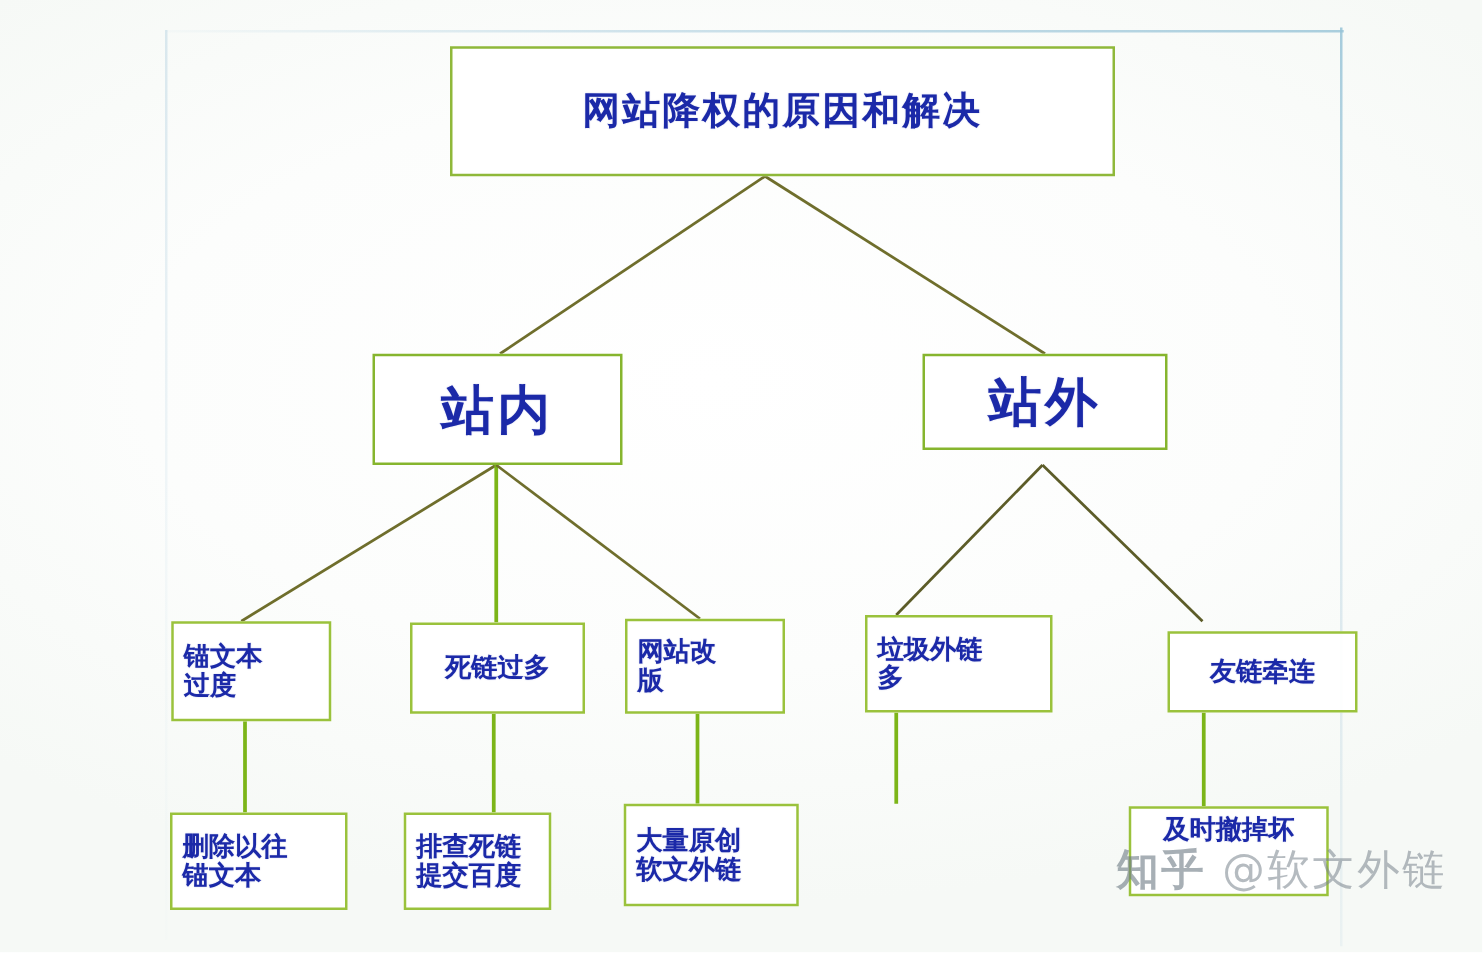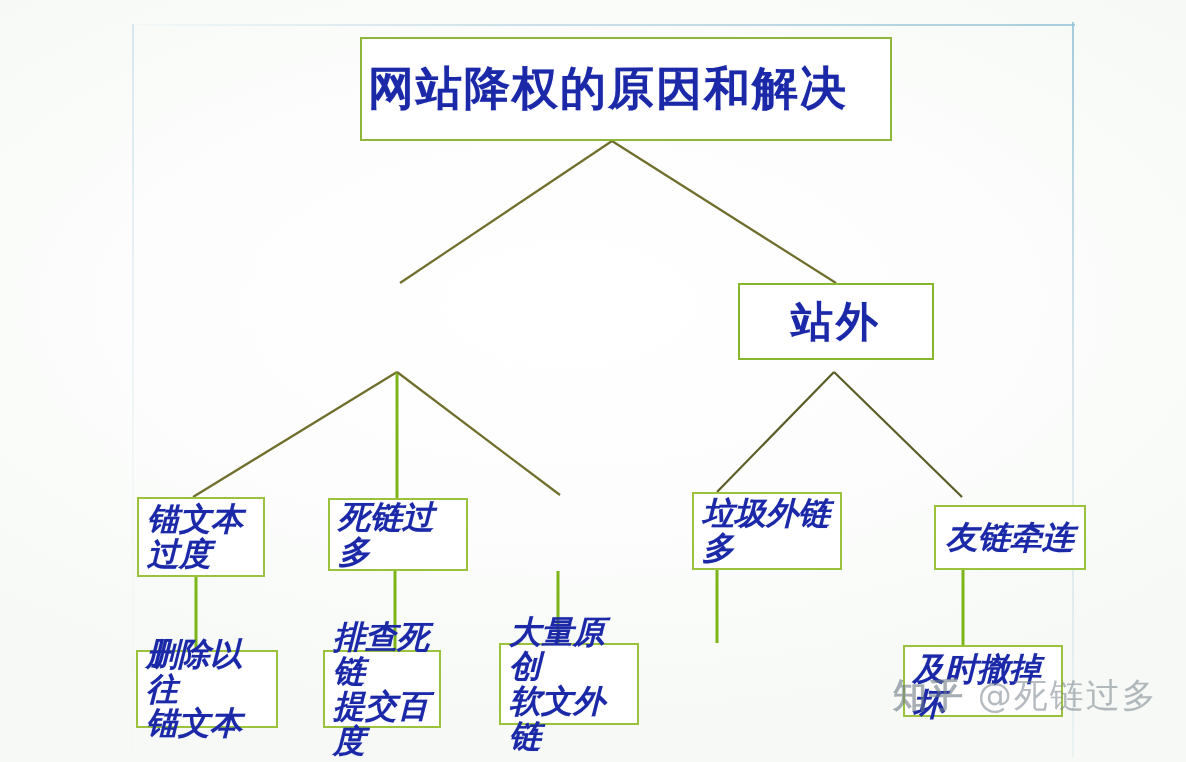--- a/index.html
+++ b/index.html
@@ -75,36 +75,36 @@
     letter-spacing: 0.5px;
     text-shadow: 0 0 1px rgba(27,41,168,0.35);
     font-weight: 700;
     line-height: 1.08;
     white-space: pre-line;
     overflow: visible;
   }
 
   .node.root {
     border-color: #8fb83a;
-    font-size: 46px;
+    font-size: 30px;
+    justify-content: center;
     letter-spacing: 2px;
     padding: 0 6px;
   }
   .node.branch {
     border-color: #86b52e;
     font-size: 42px;
     justify-content: center;
     letter-spacing: 3px;
   }
   .node.leaf {
-    font-size: 32px;
+    font-size: 21px;
     padding: 4px 8px;
     letter-spacing: 0px;
     align-items: center;
-    font-style: italic;
   }
   .node.leaf.center-txt {
     justify-content: center;
   }
 
   
   .watermark {
     position: absolute;
     left: 893px;
     top: 673px;
@@ -146,34 +146,41 @@
     <line x1="395" y1="571" x2="395" y2="650" stroke="#7cb518" stroke-width="3"></line>
     <line x1="558" y1="571" x2="558" y2="643" stroke="#7cb518" stroke-width="3"></line>
     <line x1="717" y1="570" x2="717" y2="643" stroke="#7cb518" stroke-width="3"></line>
     <line x1="963" y1="570" x2="963" y2="645" stroke="#7cb518" stroke-width="3"></line>
   </svg>
 
   <div class="node root" style="left:360px; top:37px; width:532px; height:104px;">
     <span>网站降权的原因和解决</span>
   </div>
 
+  <div class="node branch" style="left:298px; top:283px; width:200px; height:89px;">
+    <span>站内</span>
+  </div>
 
   <div class="node branch" style="left:738px; top:283px; width:196px; height:77px;">
     <span>站外</span>
   </div>
 
   <div class="node leaf" style="left:137px; top:497px; width:128px; height:80px;">
     <span>锚文本
 过度</span>
   </div>
 
   <div class="node leaf center-txt" style="left:328px; top:498px; width:140px; height:73px;">
     <span>死链过多</span>
   </div>
 
+  <div class="node leaf" style="left:500px; top:495px; width:128px; height:76px;">
+    <span>网站改
+版</span>
+  </div>
 
   <div class="node leaf" style="left:692px; top:492px; width:150px; height:78px;">
     <span>垃圾外链
 多</span>
   </div>
 
   <div class="node leaf center-txt" style="left:934px; top:505px; width:152px; height:65px;">
     <span>友链牵连</span>
   </div>
 
@@ -192,16 +199,16 @@
 软文外链</span>
   </div>
 
 
   <div class="node leaf center-txt" style="left:903px; top:645px; width:160px; height:72px; align-items:flex-start; padding-top:5px;">
     <span>及时撤掉坏</span>
   </div>
 
   <div class="watermark">
     <span class="wm-logo">知乎</span>
-    <span>@死链过多</span>
+    <span>@软文外链</span>
   </div>
 
 </div>
 
 </body></html>

